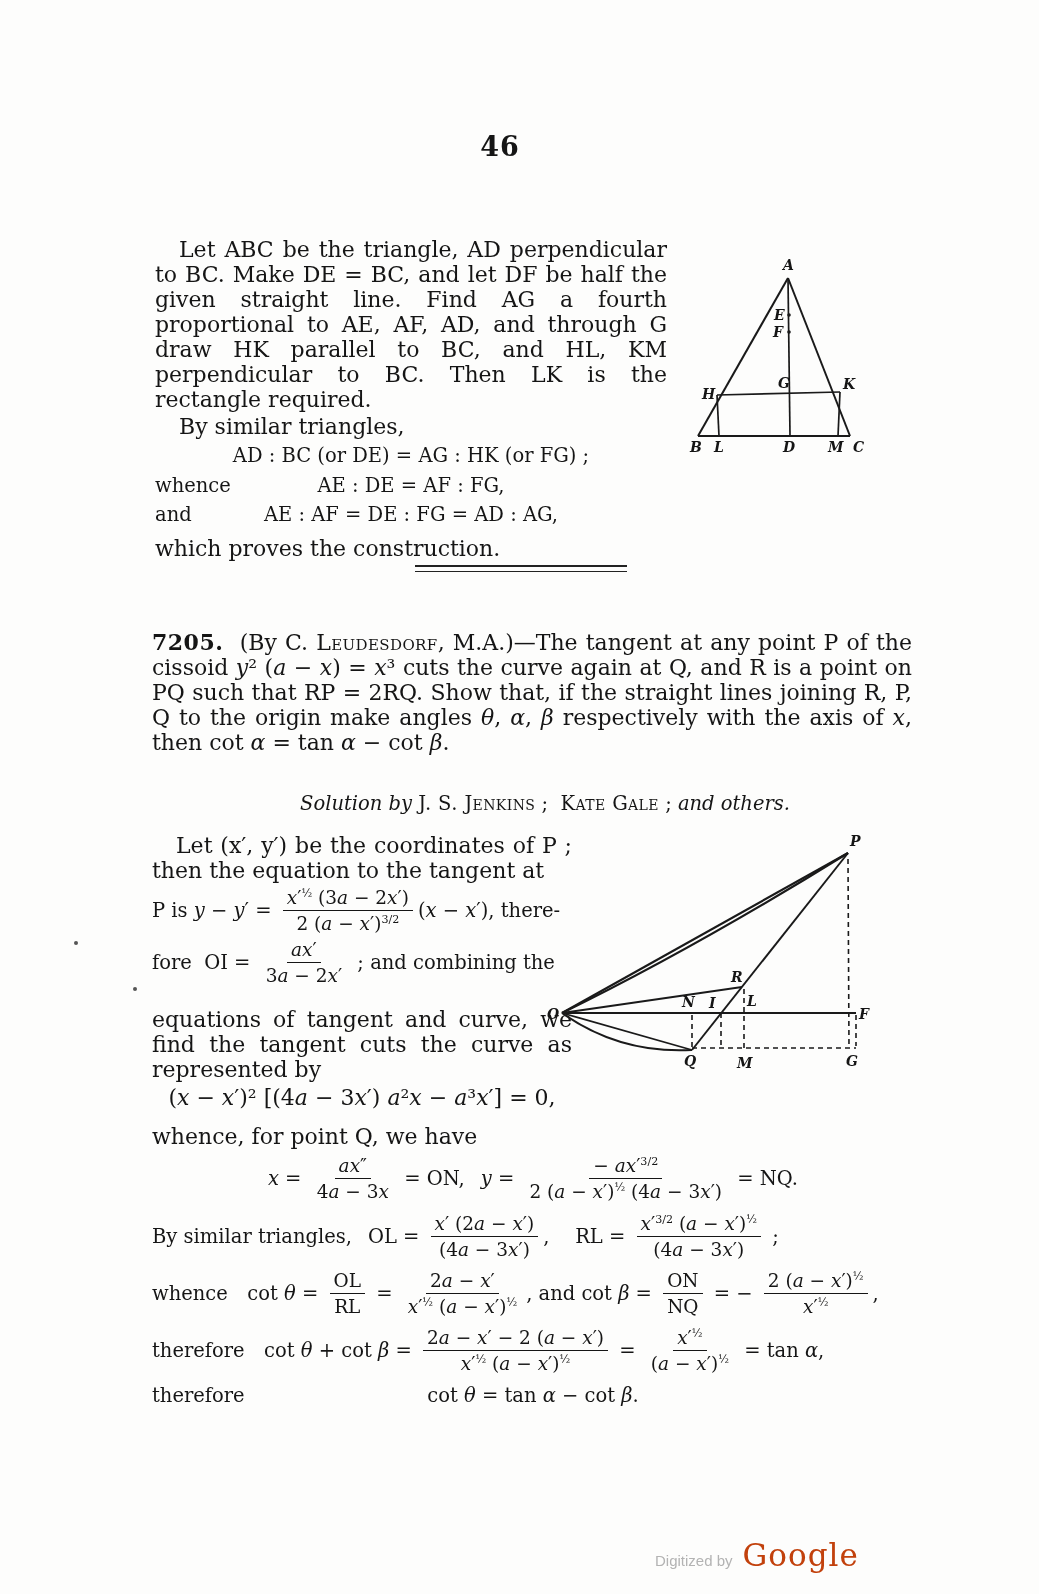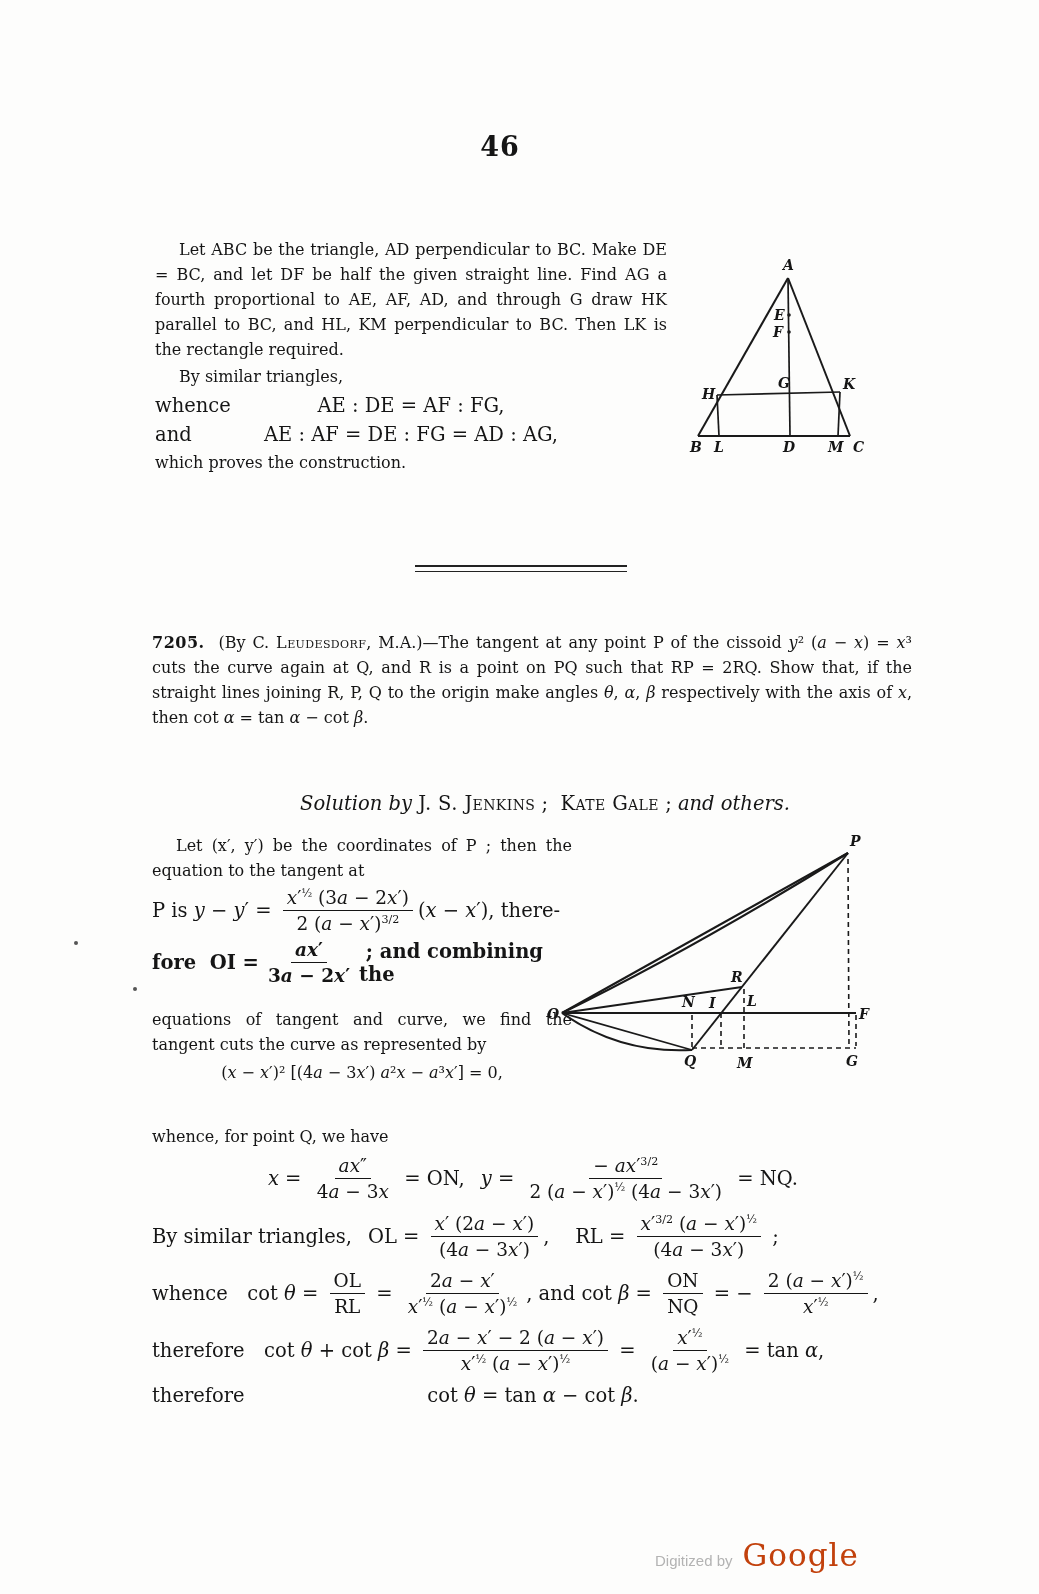--- a/index.html
+++ b/index.html
@@ -1,19 +1,19 @@
 <!DOCTYPE html>
 <html><head>
 <meta charset="utf-8">
 <style>
   html,body{margin:0;padding:0;background:#e8e8e4;}
   .page{position:relative;width:1039px;height:1594px;background:#fdfdfc;margin:0 auto;
         font-family:"DejaVu Serif","Liberation Serif",serif;color:#151515;overflow:hidden;}
   .abs{position:absolute;}
-  .t{font-size:16px;line-height:25px;}
+  .t{font-size:22px;line-height:25px;}
   .just{text-align:justify;}
   .indent{text-indent:24px;}
   .center{text-align:center;}
   .sc{font-variant:small-caps;letter-spacing:.4px;}
   .pnum{font-weight:bold;letter-spacing:.5px;}
   i{font-style:italic;}
   sup{font-size:60%;vertical-align:super;line-height:0;}
   
   .eqline{display:flex;align-items:center;font-size:19.5px;}
   .eqline.centered{justify-content:center;}
@@ -41,28 +41,31 @@
 
 <div class="page">
 
   <div class="abs center" style="top:131px;left:0;width:1000px;font-size:27px;font-weight:bold;letter-spacing:1px;">46</div>
 
 
   <div class="abs" style="top:237px;left:155px;width:512px;">
     <div class="t just indent">Let ABC be the triangle, AD perpendicular to BC. Make DE = BC, and let DF be half the given straight line.  Find AG a fourth proportional to AE, AF, AD, and through G draw HK parallel to BC, and HL, KM perpendicular to BC.  Then LK is the rectangle required.</div>
     <div class="t" style="text-indent:24px;margin-top:2px;">By similar triangles,</div>
     <div class="eqrow" style="margin-top:4px;">
+      <span class="ceq">AD : BC (or DE) = AG : HK (or FG) ;</span>
+    </div>
+    <div class="eqrow" style="margin-top:4px;">
       <span class="lbl">whence</span>
       <span class="ceq">AE : DE = AF : FG,</span>
     </div>
     <div class="eqrow" style="margin-top:3px;">
       <span class="lbl">and</span>
       <span class="ceq">AE : AF = DE : FG = AD : AG,</span>
     </div>
-    <div class="t" style="margin-top:2px;">which proves the construction.</div>
+    <div class="t" style="margin-top:8px;">which proves the construction.</div>
   </div>
 
   <svg class="abs" style="top:248px;left:662px;" width="215" height="210" viewBox="0 0 215 210">
     <g stroke="#1a1a1a" stroke-width="2" fill="none">
       <line x1="126" y1="30" x2="36" y2="188"></line>
       <line x1="126" y1="30" x2="188" y2="188"></line>
       <line x1="36" y1="188" x2="188" y2="188"></line>
       <line x1="126" y1="30" x2="128" y2="188" stroke-width="1.7"></line>
       <line x1="55" y1="147" x2="178" y2="144" stroke-width="1.7"></line>
       <line x1="55" y1="147" x2="57" y2="188" stroke-width="1.7"></line>
@@ -89,21 +92,21 @@
 
   <div class="abs center" style="top:792px;left:230px;width:560px;font-size:19.5px;text-align:right;"><i>Solution by</i> <span class="sc">J. S. Jenkins</span> ; &nbsp;<span class="sc">Kate Gale</span> ; <i>and others.</i></div>
 
   <div class="abs" style="top:833px;left:152px;width:420px;">
     <div class="t just indent">Let (x′, y′) be the coordinates of P ; then the equation to the tangent at</div>
     <div class="eqline" style="margin-top:3px;">
         <span>P is <i>y</i> − <i>y</i>′ = </span>
         <span class="frac"><span class="num"><i>x</i>′<sup>½</sup> (3<i>a</i> − 2<i>x</i>′)</span><span class="den">2 (<i>a</i> − <i>x</i>′)<sup>3/2</sup></span></span>
         <span>(<i>x</i> − <i>x</i>′), there-</span>
       </div>
-    <div class="eqline" style="margin-top:3px;font-weight:bold;">
+    <div class="eqline" style="margin-top:3px;">
         <span>fore  OI = </span>
         <span class="frac"><span class="num"><i>ax</i>′</span><span class="den">3<i>a</i> − 2<i>x</i>′</span></span>
         <span> ; and combining the</span>
       </div>
     <div class="t just" style="margin-top:20px;">equations of tangent and curve, we find the tangent cuts the curve as represented by</div>
     <div class="t center" style="margin-top:3px;">(<i>x</i> − <i>x</i>′)² [(4<i>a</i> − 3<i>x</i>′) <i>a</i>²<i>x</i> − <i>a</i>³<i>x</i>′] = 0,</div>
   </div>
 
   <svg class="abs" style="top:826px;left:543px;" width="425" height="248" viewBox="0 0 425 248">
     <g stroke="#1a1a1a" fill="none">

